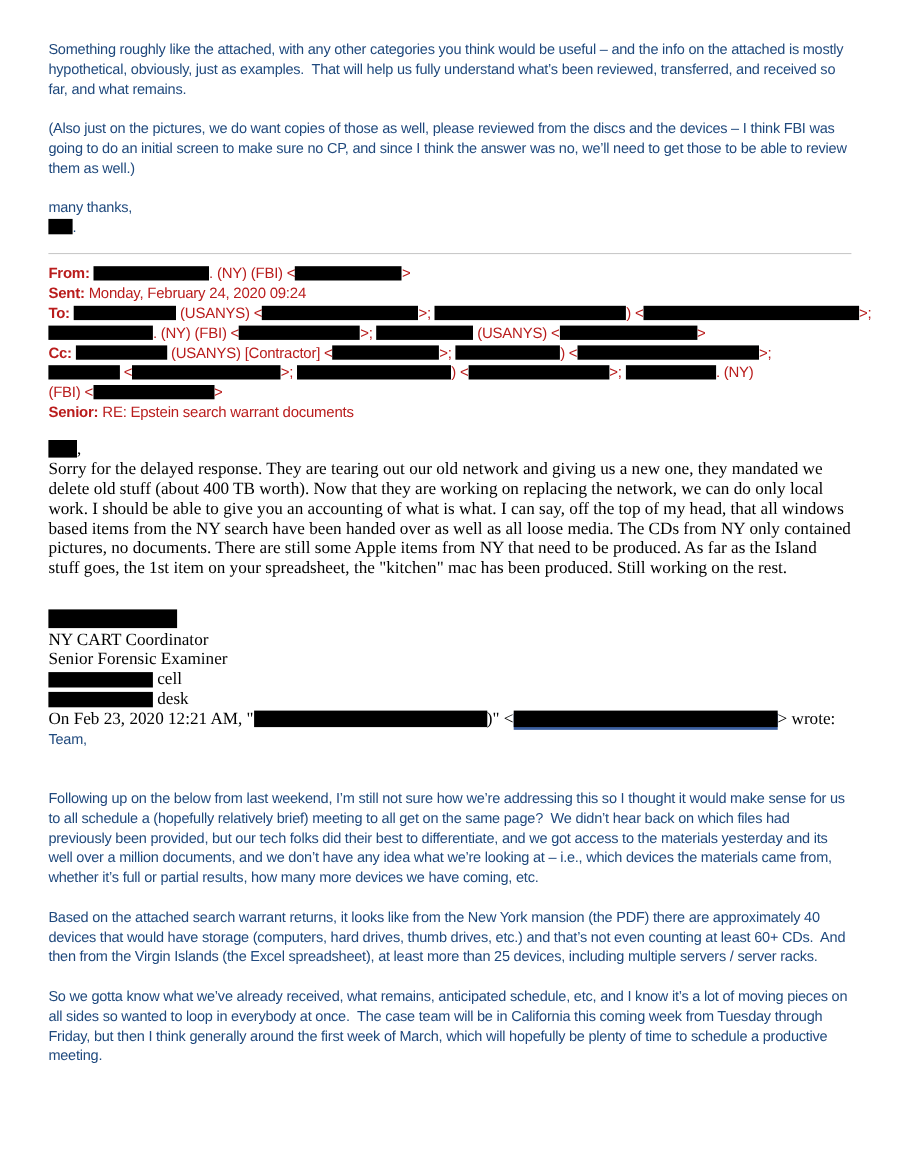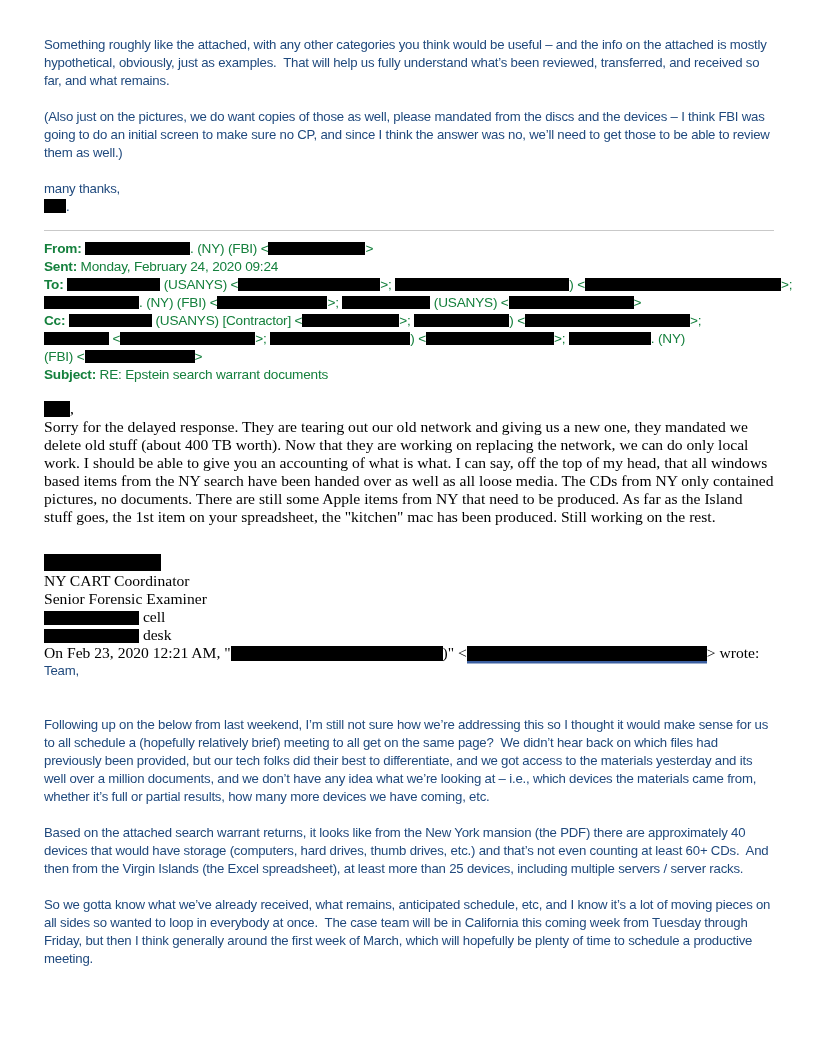--- a/index.html
+++ b/index.html
@@ -6,21 +6,21 @@
   body { background:#ffffff; width:816px; height:1056px; overflow:hidden; }
   .page { position:relative; width:676px; height:1056px; background:#ffffff; box-sizing:border-box; }
   .content { box-sizing:border-box; padding:36px 42px 0 44px; width:816px; }
 
   .sans-blue {
     font-family:"Liberation Sans","DejaVu Sans",sans-serif;
     font-size:13.2px; line-height:18px; color:#1f497d; letter-spacing:-0.2px;
   }
   .header-sans {
     font-family:"Liberation Sans","DejaVu Sans",sans-serif;
-    font-size:13.6px; line-height:18px; color:#15803d; letter-spacing:-0.2px;
+    font-size:13.6px; line-height:18px; color:#b91c1c; letter-spacing:-0.2px;
   }
   .serif {
     font-family:"Liberation Serif","DejaVu Serif",serif;
     font-size:15.6px; line-height:18px; color:#000000;
   }
 
   p { margin:0 0 18px 0; white-space:pre-wrap; }
   .no-gap { margin-bottom:0; }
   .seg-line { white-space:pre; }
   .bold { font-weight:bold; }
@@ -37,36 +37,36 @@
   .bottom-first { margin-top:36px; }
 </style>
 </head>
 <body>
 
 <div class="page">
   <div class="content">
 
     <div class="sans-blue">
       <p>Something roughly like the attached, with any other categories you think would be useful – and the info on the attached is mostly hypothetical, obviously, just as examples.  That will help us fully understand what’s been reviewed, transferred, and received so far, and what remains.</p>
-      <p>(Also just on the pictures, we do want copies of those as well, please mandated from the discs and the devices – I think FBI was going to do an initial screen to make sure no CP, and since I think the answer was no, we’ll need to get those to be able to review them as well.)</p>
+      <p>(Also just on the pictures, we do want copies of those as well, please reviewed from the discs and the devices – I think FBI was going to do an initial screen to make sure no CP, and since I think the answer was no, we’ll need to get those to be able to review them as well.)</p>
       <div class="seg-line">many thanks,</div>
       <div class="seg-line"><span class="redact" style="width: 22px; height: 14px;"></span><span>.</span></div>
     </div>
 
     <hr class="divider">
 
     <div class="header-sans">
       <div class="seg-line"><span class="bold">From:</span><span> </span><span class="redact" style="width: 105px;"></span><span>. (NY) (FBI) &lt;</span><span class="redact" style="width: 97px;"></span><span>&gt;</span></div>
       <div class="seg-line"><span class="bold">Sent:</span><span> Monday, February 24, 2020 09:24</span></div>
       <div class="seg-line"><span class="bold">To:</span><span> </span><span class="redact" style="width: 93px;"></span><span> (USANYS) &lt;</span><span class="redact" style="width: 142px;"></span><span>&gt;; </span><span class="redact" style="width: 174px;"></span><span>) &lt;</span><span class="redact" style="width: 196px;"></span><span>&gt;;</span></div>
       <div class="seg-line"><span class="redact" style="width: 95px;"></span><span>. (NY) (FBI) &lt;</span><span class="redact" style="width: 110px;"></span><span>&gt;; </span><span class="redact" style="width: 88px;"></span><span> (USANYS) &lt;</span><span class="redact" style="width: 125px;"></span><span>&gt;</span></div>
       <div class="seg-line"><span class="bold">Cc:</span><span> </span><span class="redact" style="width: 83px;"></span><span> (USANYS) [Contractor] &lt;</span><span class="redact" style="width: 97px;"></span><span>&gt;; </span><span class="redact" style="width: 95px;"></span><span>) &lt;</span><span class="redact" style="width: 165px;"></span><span>&gt;;</span></div>
       <div class="seg-line"><span class="redact" style="width: 65px;"></span><span> &lt;</span><span class="redact" style="width: 135px;"></span><span>&gt;; </span><span class="redact" style="width: 140px;"></span><span>) &lt;</span><span class="redact" style="width: 128px;"></span><span>&gt;; </span><span class="redact" style="width: 82px;"></span><span>. (NY)</span></div>
       <div class="seg-line"><span>(FBI) &lt;</span><span class="redact" style="width: 110px;"></span><span>&gt;</span></div>
-      <div class="seg-line"><span class="bold">Subject:</span><span> RE: Epstein search warrant documents</span></div>
+      <div class="seg-line"><span class="bold">Senior:</span><span> RE: Epstein search warrant documents</span></div>
     </div>
 
     <div class="serif">
       <div class="seg-line reply-greeting"><span class="redact" style="width: 26px; height: 16px;"></span><span>,</span></div>
       <p class="reply-para">Sorry for the delayed response. They are tearing out our old network and giving us a new one, they mandated we delete old stuff (about 400 TB worth). Now that they are working on replacing the network, we can do only local work. I should be able to give you an accounting of what is what. I can say, off the top of my head, that all windows based items from the NY search have been handed over as well as all loose media. The CDs from NY only contained pictures, no documents. There are still some Apple items from NY that need to be produced. As far as the Island stuff goes, the 1st item on your spreadsheet, the "kitchen" mac has been produced. Still working on the rest.</p>
 
       <div>
         <div class="seg-line"><span class="redact" style="width: 117px; height: 17px;"></span></div>
         <div class="seg-line">NY CART Coordinator</div>
         <div class="seg-line">Senior Forensic Examiner</div>

